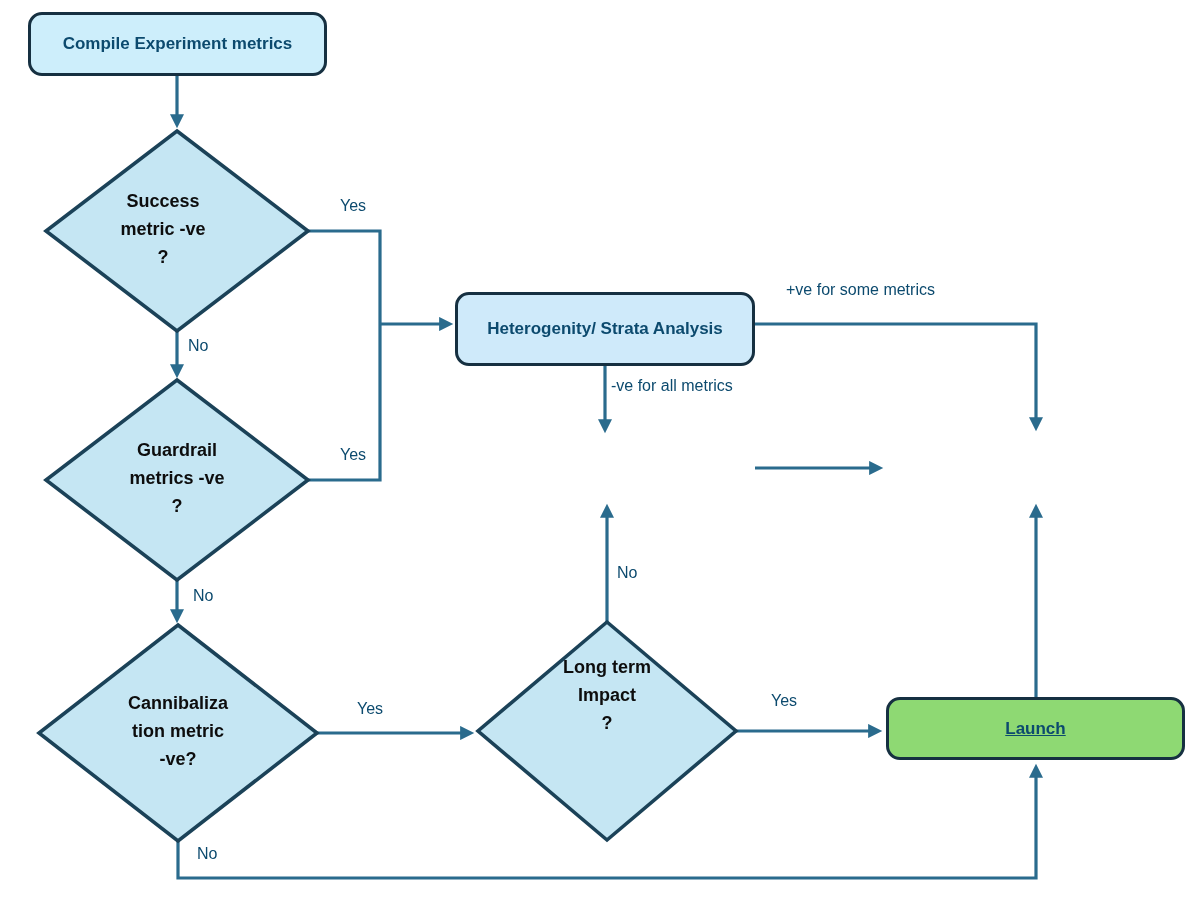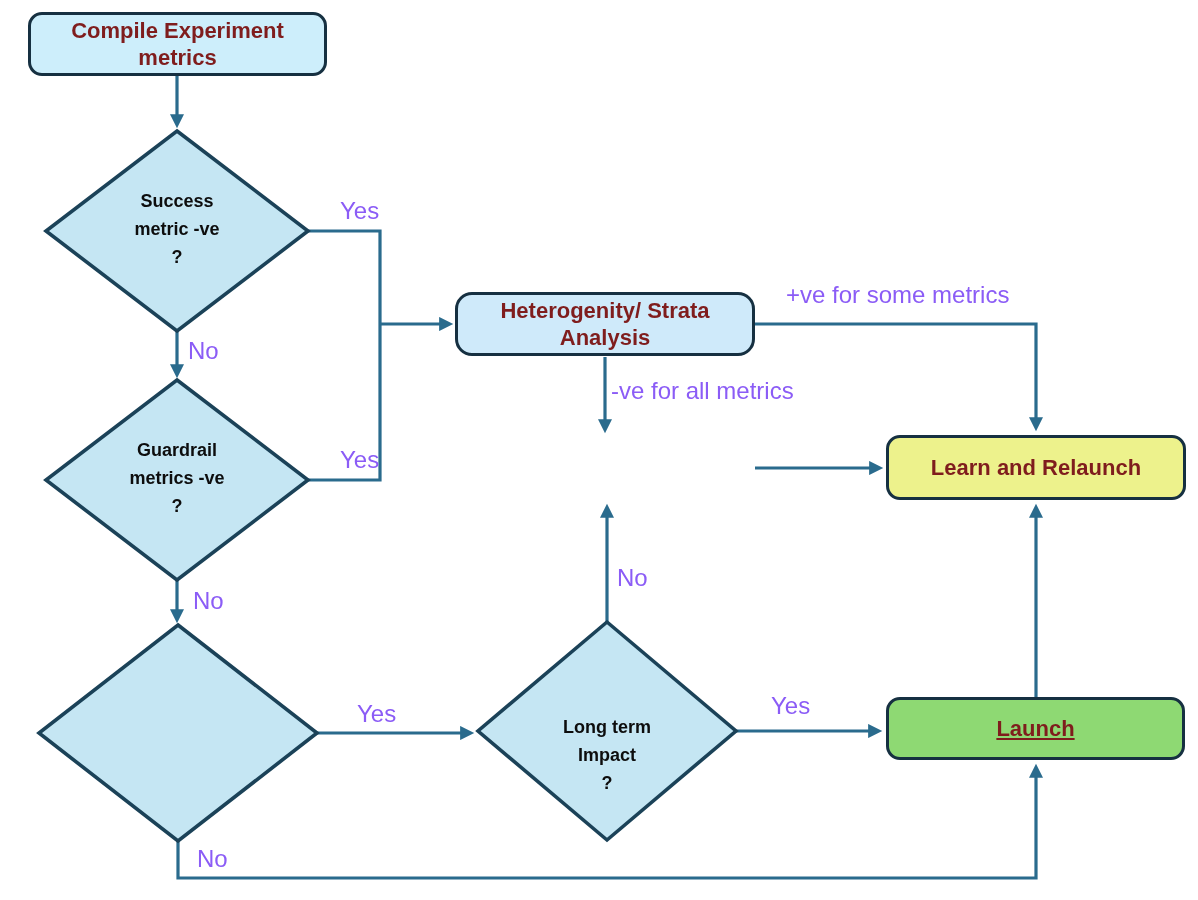--- a/index.html
+++ b/index.html
@@ -33,48 +33,48 @@
   }
   .node {
     position: absolute;
     box-sizing: border-box;
     border: 3.5px solid #163041;
     border-radius: 14px;
     display: flex;
     align-items: center;
     justify-content: center;
     font-weight: bold;
-    font-size: 22px;
-    color: #7f1d1d;
+    font-size: 17px;
+    color: #0c4a6e;
     text-align: center;
     line-height: 1.25;
   }
   .node-compile      { left: 28px;  top: 12px;  width: 299px; height: 64px; background: #cdeefb; }
-  .node-heterogeneity{ left: 455px; top: 292px; width: 300px; height: 64px; background: #cfeafa; border-radius: 17px; }
+  .node-heterogeneity{ left: 455px; top: 292px; width: 300px; height: 74px; background: #cfeafa; }
   .node-no-launch    { left: 455px; top: 436px; width: 300px; height: 64px; background: #fce4d6; }
   .node-learn        { left: 886px; top: 435px; width: 300px; height: 65px; background: #edf28c; }
   .node-launch       { left: 886px; top: 697px; width: 299px; height: 63px; background: #8ed973; text-decoration: underline; }
   .diamond-label {
     position: absolute;
     width: 200px;
     text-align: center;
     font-weight: bold;
     font-size: 18px;
     line-height: 1.55;
     color: #0d0d0d;
     white-space: pre-line;
   }
-  .dl-success   { left: 77px;  top: 188px; }
+  .dl-success   { left: 63px;  top: 188px; }
   .dl-guardrail { left: 77px;  top: 437px; }
   .dl-cannibal  { left: 78px;  top: 690px; }
-  .dl-longterm  { left: 507px; top: 714px; }
+  .dl-longterm  { left: 507px; top: 654px; }
   .edge-label {
     position: absolute;
-    font-size: 24px;
-    color: #8b5cf6;
+    font-size: 16px;
+    color: #0c4a6e;
     white-space: nowrap;
   }
   .el-success-yes   { left: 340px; top: 197px; }
   .el-success-no    { left: 188px; top: 337px; }
   .el-guardrail-yes { left: 340px; top: 446px; }
   .el-guardrail-no  { left: 193px; top: 587px; }
   .el-cannibal-yes  { left: 357px; top: 700px; }
   .el-cannibal-no   { left: 197px; top: 845px; }
   .el-longterm-yes  { left: 771px; top: 692px; }
   .el-longterm-no   { left: 617px; top: 564px; }
@@ -112,33 +112,33 @@
     <polygon class="diamond" points="178,625 317,733 178,841 39,733"></polygon>
     <polygon class="diamond" points="607,622 736,731 607,840 478,731"></polygon>
   </svg>
 
   <div class="node node-compile">
     <span>Compile Experiment metrics</span>
   </div>
   <div class="node node-heterogeneity">
     <span>Heterogenity/ Strata Analysis</span>
   </div>
-  <div class="node node-learn">
-    <span>Learn and Relaunch</span>
-  </div>
   <div class="node node-launch">
     <span>Launch</span>
   </div>
 
   <div class="diamond-label dl-success">Success
 metric -ve
 ?</div>
   <div class="diamond-label dl-guardrail">Guardrail
 metrics -ve
 ?</div>
+  <div class="diamond-label dl-cannibal">Cannibaliza
+tion metric
+-ve?</div>
   <div class="diamond-label dl-longterm">Long term
 Impact
 ?</div>
 
   <div class="edge-label el-success-yes">Yes</div>
   <div class="edge-label el-success-no">No</div>
   <div class="edge-label el-guardrail-yes">Yes</div>
   <div class="edge-label el-guardrail-no">No</div>
   <div class="edge-label el-cannibal-yes">Yes</div>
   <div class="edge-label el-cannibal-no">No</div>

